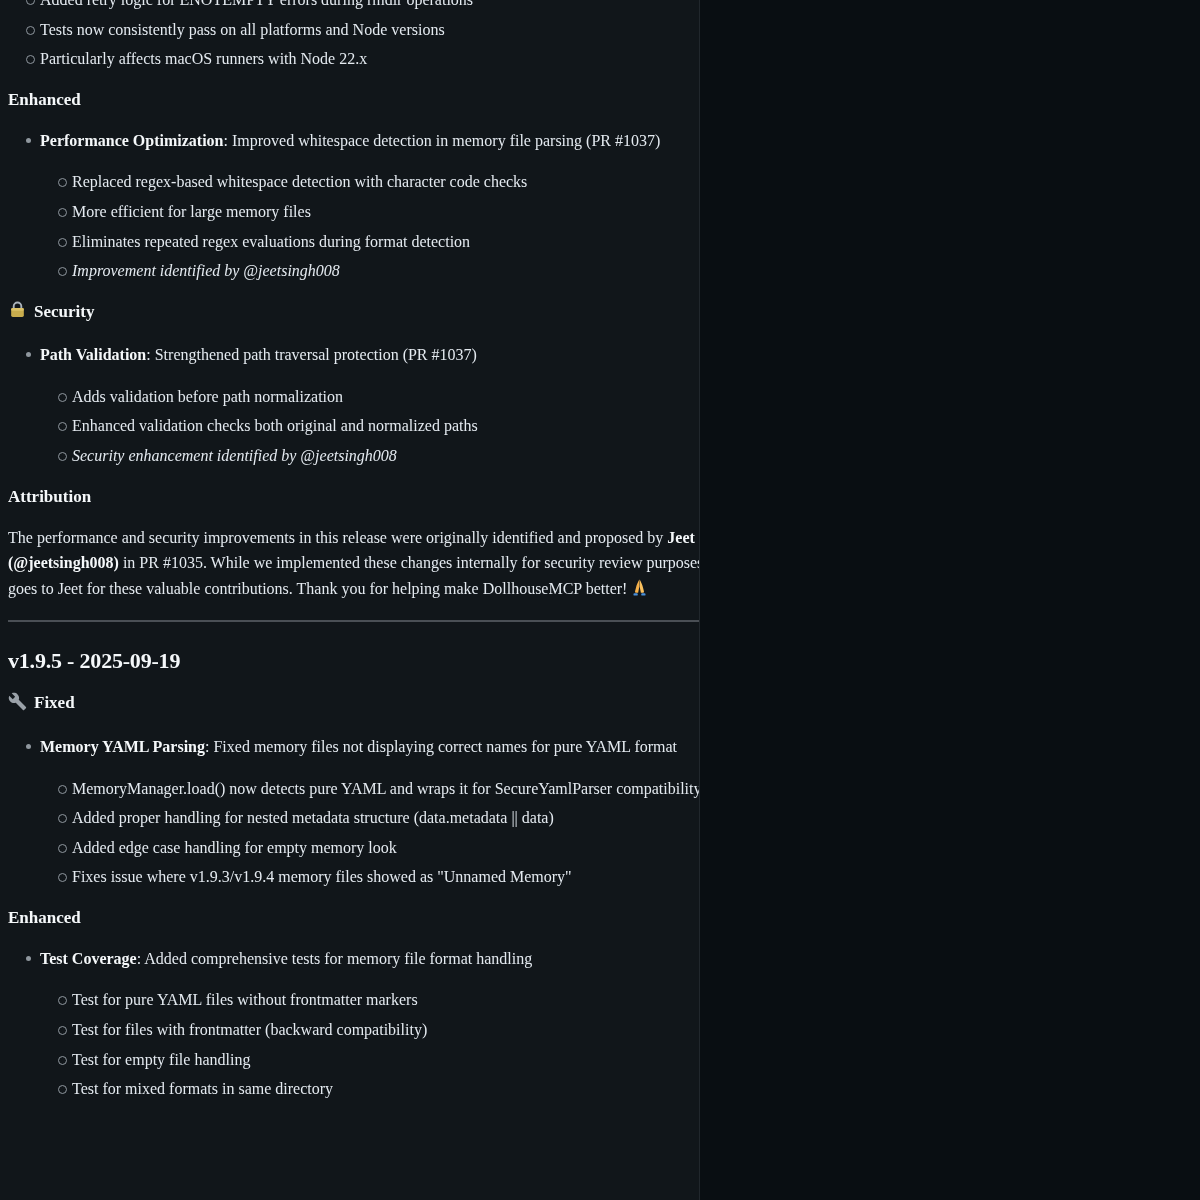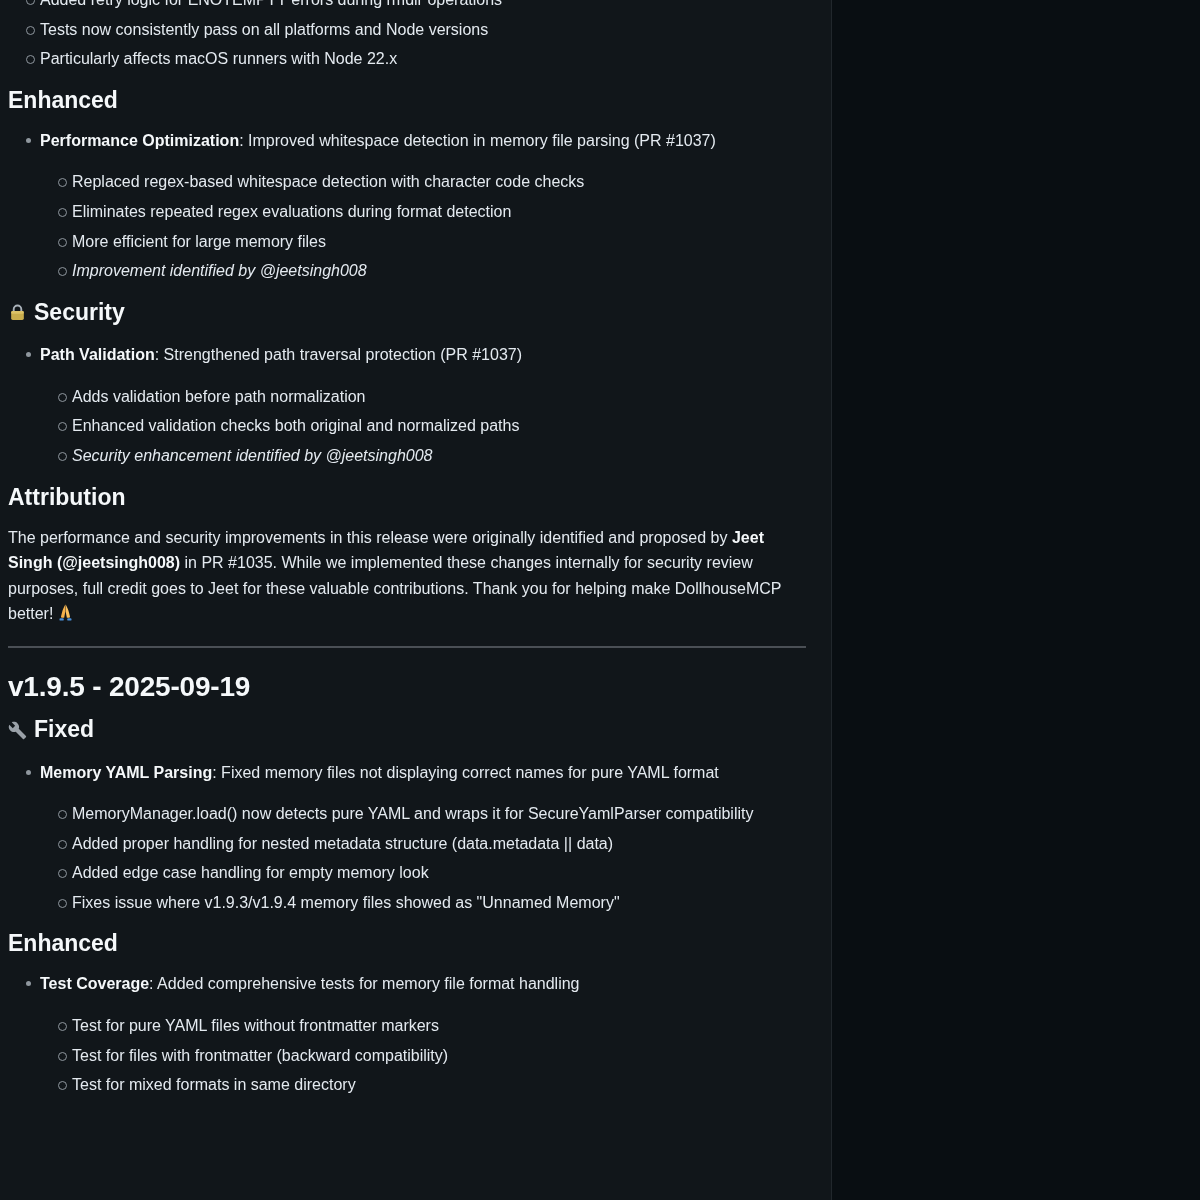--- a/index.html
+++ b/index.html
@@ -12,24 +12,25 @@
     --hr:#4a4f55;
   }
   *{box-sizing:border-box;}
   html,body{margin:0;padding:0;}
   body{
     width:1200px;height:1200px;position:relative;overflow:hidden;
     background:var(--panel-bg);
     font-family:"Liberation Sans","DejaVu Sans",sans-serif;
   }
   .content-pane{
-    position:absolute;left:0;top:0;width:832px;height:1200px;
+    position:absolute;left:0;top:0;width:700px;height:1200px;
     background:var(--content-bg);
     border-right:1px solid var(--divider);
     overflow:hidden;
+    font-family:Liberation Serif, serif;
   }
   .side-panel{
     position:absolute;left:832px;top:0;width:368px;height:1200px;
     background:var(--panel-bg);
   }
   .doc{
     position:absolute;left:8px;top:-13px;width:798px;
     color:var(--text);font-size:16px;line-height:25.6px;
   }
   .doc ul{list-style:none;margin:0 0 16px;padding:0 0 0 32px;}
@@ -38,23 +39,23 @@
   .doc li + li{margin-top:4px;}
   .doc li.l1::before{
     content:"";position:absolute;left:-14px;top:10px;
     width:5px;height:5px;border-radius:50%;background:var(--bullet);
   }
   .doc li.l2::before{
     content:"";position:absolute;left:-14px;top:9px;
     width:7px;height:7px;border-radius:50%;
     border:1.5px solid var(--bullet);
   }
-  .doc h2{font-size:28px;line-height:29px;margin:24px 0 16px;
+  .doc h2{font-size:22px;line-height:29px;margin:24px 0 16px;
     font-weight:700;color:var(--heading);letter-spacing:-0.2px;}
-  .doc h4{font-size:23px;line-height:24px;margin:10px 0 16px;
+  .doc h4{font-size:17px;line-height:24px;margin:10px 0 16px;
     font-weight:700;color:var(--heading);}
   .doc p{margin:4px 0 16px;}
   .doc b{font-weight:700;color:var(--heading);}
   .doc .em{font-style:italic;}
   .doc .hr{height:2px;background:var(--hr);border:0;margin:16px 0 24px;}
   .icon{display:inline-block;vertical-align:-3px;}
   h4 .icon{margin-right:7px;vertical-align:-2.5px;}
   p .icon{margin-left:3px;}
 </style>
 </head>
@@ -64,22 +65,22 @@
   <div class="doc">
       <ul>
         <li class="l2">Added retry logic for ENOTEMPTY errors during rmdir operations</li>
         <li class="l2">Tests now consistently pass on all platforms and Node versions</li>
         <li class="l2">Particularly affects macOS runners with Node 22.x</li>
       </ul>
       <h4><span>Enhanced</span></h4>
       <ul>
         <li class="l1"><b>Performance Optimization</b><span>: Improved whitespace detection in memory file parsing (PR #1037)</span><ul class="sub">
             <li class="l2">Replaced regex-based whitespace detection with character code checks</li>
+            <li class="l2">More efficient for large memory files</li>
             <li class="l2">Eliminates repeated regex evaluations during format detection</li>
-            <li class="l2">More efficient for large memory files</li>
             <li class="l2 em">Improvement identified by @jeetsingh008</li>
           </ul></li>
       </ul>
       <h4><span class="icon"><svg width="19" height="19" viewBox="0 0 24 24">
             <path d="M7.2 12V8a4.8 4.8 0 0 1 9.6 0v4" fill="none" stroke="#aab2ba" stroke-width="2.4"></path>
             <rect x="4" y="10.2" width="16" height="11.2" rx="2" fill="#c9ad4d"></rect>
             <rect x="4" y="10.2" width="16" height="3.4" rx="1.7" fill="#dcc267"></rect>
           </svg></span><span>Security</span></h4>
       <ul>
         <li class="l1"><b>Path Validation</b><span>: Strengthened path traversal protection (PR #1037)</span><ul class="sub">
@@ -106,18 +107,19 @@
             <li class="l2">Added proper handling for nested metadata structure (data.metadata || data)</li>
             <li class="l2">Added edge case handling for empty memory look</li>
             <li class="l2">Fixes issue where v1.9.3/v1.9.4 memory files showed as "Unnamed Memory"</li>
           </ul></li>
       </ul>
       <h4><span>Enhanced</span></h4>
       <ul>
         <li class="l1"><b>Test Coverage</b><span>: Added comprehensive tests for memory file format handling</span><ul class="sub">
             <li class="l2">Test for pure YAML files without frontmatter markers</li>
             <li class="l2">Test for files with frontmatter (backward compatibility)</li>
+            <li class="l2">Test for empty file handling</li>
             <li class="l2">Test for mixed formats in same directory</li>
           </ul></li>
       </ul>
     </div>
 </div>
 <div class="side-panel"></div>
 
 </body></html>

